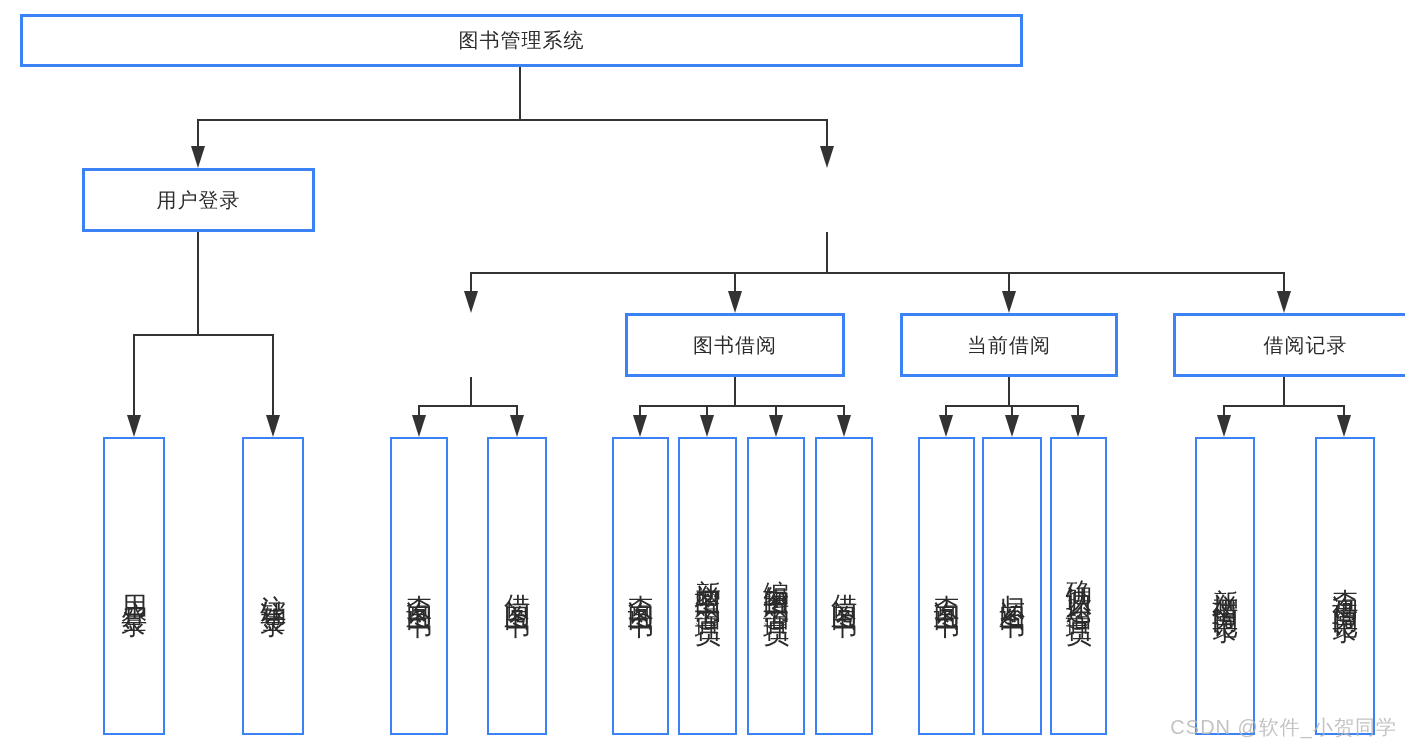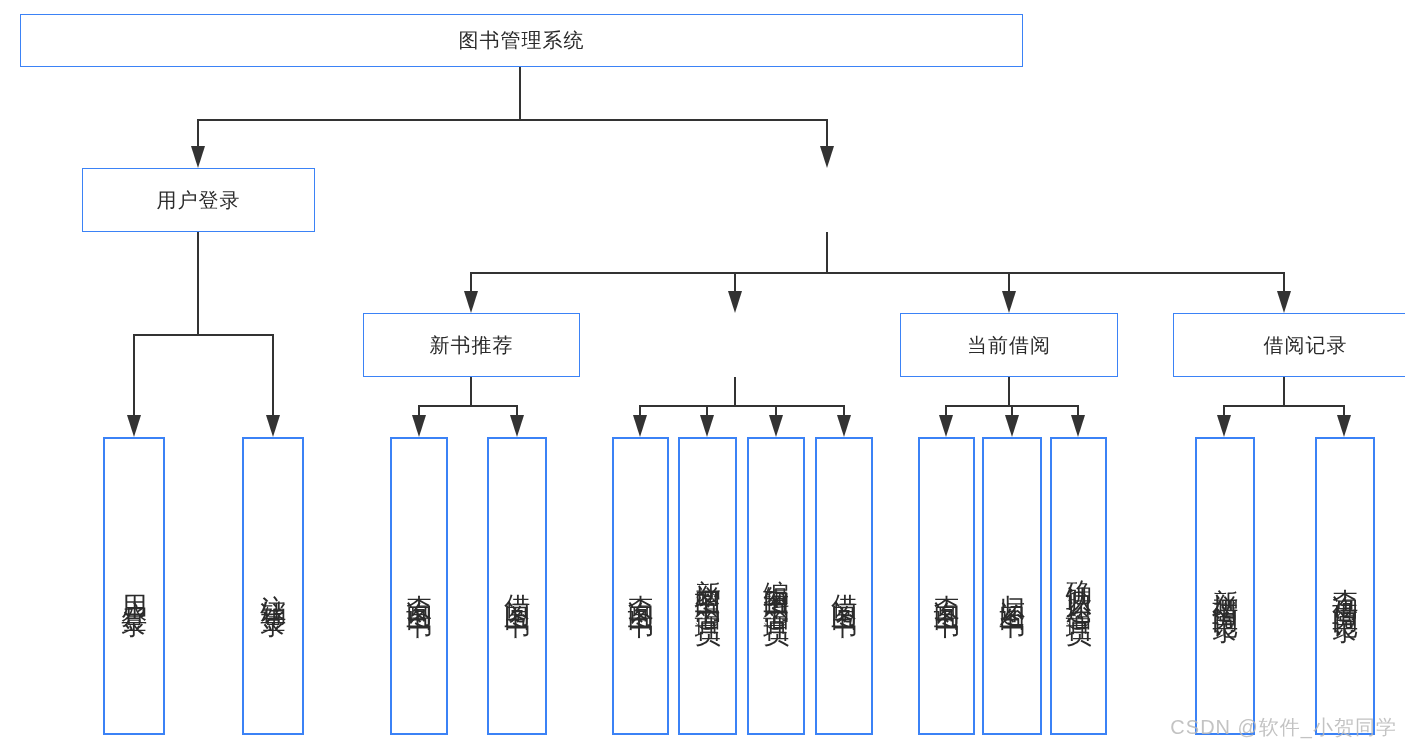--- a/index.html
+++ b/index.html
@@ -7,21 +7,21 @@
     position: relative;
     width: 1405px;
     height: 747px;
     background: #ffffff;
     font-family: "Liberation Sans", sans-serif;
     overflow: hidden;
   }
   .bx {
     position: absolute;
     box-sizing: border-box;
-    border: 1px solid #3b82f6;
+    border: 3px solid #3b82f6;
     background: #ffffff;
     display: flex;
     align-items: center;
     justify-content: center;
     font-size: 20px;
     color: #2b2b2b;
     letter-spacing: 1px;
   }
   .leaf { border-width: 2px; top: 437px; height: 298px; }
   .vtext {
@@ -90,22 +90,22 @@
     <div class="vl" style="left:470px; top:272px; height:22px;"></div>
     <div class="arrow" style="left:464px; top:291px;"></div>
     <div class="vl" style="left:734px; top:272px; height:22px;"></div>
     <div class="arrow" style="left:728px; top:291px;"></div>
     <div class="vl" style="left:1008px; top:272px; height:22px;"></div>
     <div class="arrow" style="left:1002px; top:291px;"></div>
     <div class="vl" style="left:1283px; top:272px; height:22px;"></div>
     <div class="arrow" style="left:1277px; top:291px;"></div>
   </div>
 
-  <div class="bx" style="left:363px; top:313px; width:217px; height:64px;">
-    <span>新书推荐</span>
+  <div class="bx" style="left:625px; top:313px; width:220px; height:64px;">
+    <span>图书借阅</span>
   </div>
   <div class="bx" style="left:900px; top:313px; width:218px; height:64px;font-family:Liberation Mono, monospace;">
     <span>当前借阅</span>
   </div>
   <div class="bx" style="left:1173px; top:313px; width:265px; height:64px;">
     <span>借阅记录</span>
   </div>
 
   <div>
     <div class="vl" style="left:470px; top:377px; height:30px;"></div>

